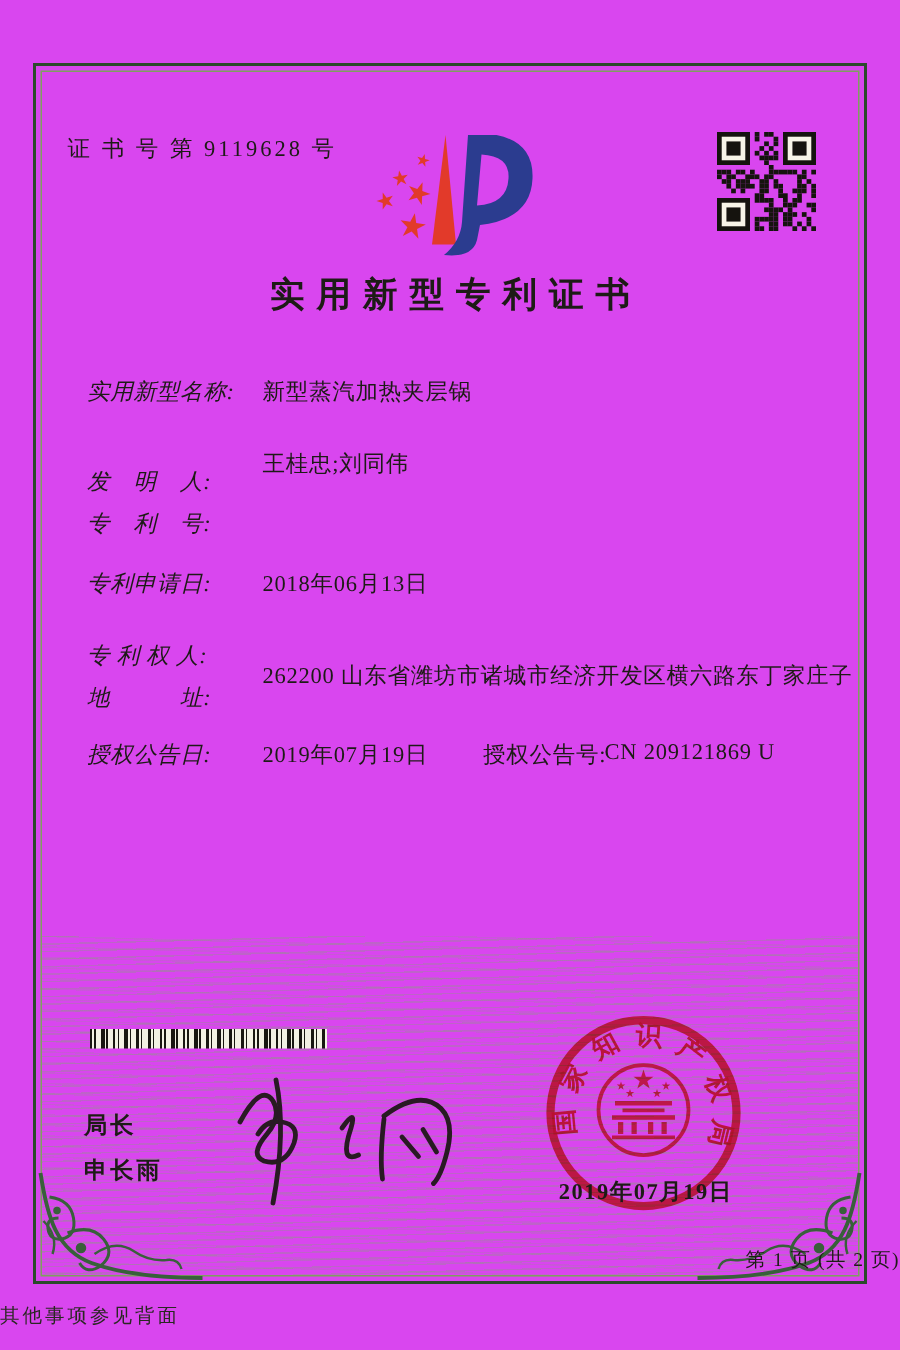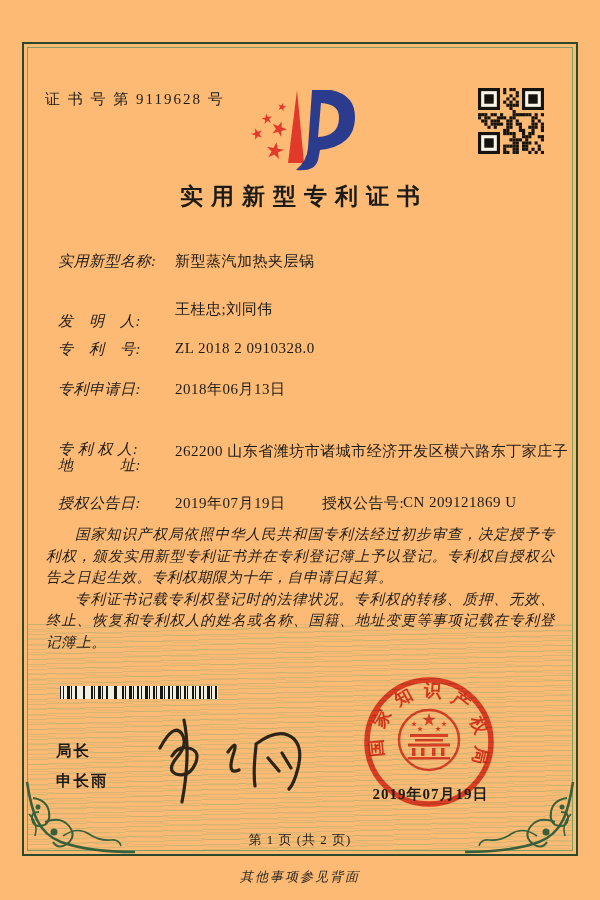--- a/index.html
+++ b/index.html
@@ -1,18 +1,18 @@
 <!DOCTYPE html>
 <html><head>
 <meta charset="utf-8">
 <style>
   html,body{margin:0;padding:0;overflow:hidden;}
   #page{
     position:relative;width:600px;height:900px;
-    background:#fdba74;
+    background:#d946ef;
     font-family:"Liberation Serif","DejaVu Serif",serif;
     color:#1d1b16;
   }
   
   .frame{
     position:absolute;left:22px;top:42px;right:22px;bottom:44px;
     border:2.5px solid #2c4a2b;
   }
   .frame-inner{
     position:absolute;left:3px;top:3px;right:3px;bottom:3px;
@@ -51,22 +51,22 @@
       #181610 7.5px 10px,#f2f0e2 10px 11px,
       #181610 11px 12px,#f2f0e2 12px 15.5px);
   }
   .director{position:absolute;left:56px;top:736px;font-size:15.5px;font-weight:bold;line-height:30px;letter-spacing:2px;}
   .signature{position:absolute;left:135px;top:706px;}
   .seal{position:absolute;left:357px;top:668px;mix-blend-mode:multiply;opacity:.92;}
   .seal-date{
     position:absolute;left:358px;top:785px;width:145px;text-align:center;
     font-size:15px;font-weight:bold;letter-spacing:1px;
   }
-  .page-num{position:absolute;left:0;top:831px;width:100%;text-align:center;font-size:13px;letter-spacing:1px;}
-  .back-note{position:absolute;left:0;top:868px;width:100%;text-align:center;font-size:13px;font-style:italic;letter-spacing:2px;color:#2a2822;}
+  .page-num{position:absolute;left:0;top:831px;width:100%;text-align:right;font-size:13px;letter-spacing:1px;}
+  .back-note{position:absolute;left:0;top:868px;width:100%;font-size:13px;letter-spacing:2px;color:#2a2822;}
   .corner{position:absolute;bottom:45px;}
   .corner.left{left:23px;}
   .corner.right{right:23px;transform:scaleX(-1);}
 </style>
 </head>
 <body>
 
 <div id="page">
 
   <div class="wave-band"></div>
@@ -264,39 +264,34 @@
 
   <div class="title">实用新型专利证书</div>
 
   <div class="field-label" style="top:252px">实用新型名称:</div>
   <div class="field-value" style="top:252px">新型蒸汽加热夹层锅</div>
 
   <div class="field-label" style="top:312px">发　明　人:</div>
   <div class="field-value" style="top:300px">王桂忠;刘同伟</div>
 
   <div class="field-label" style="top:340px">专　利　号:</div>
-  <div class="field-value" style="top:340px">ZL 2018 2 0910328.0</div>
 
   <div class="field-label" style="top:380px">专利申请日:</div>
   <div class="field-value" style="top:380px">2018年06月13日</div>
 
-  <div class="field-label" style="top:440px">专 利 权 人:</div>
+  <div class="field-label" style="top:428px">专 利 权 人:</div>
 
   <div class="field-label" style="top:456px">地　　　址:</div>
   <div class="field-value addr" style="top:440px">262200 山东省潍坊市诸城市经济开发区横六路东丁家庄子</div>
 
   <div class="field-label" style="top:494px">授权公告日:</div>
   <div class="field-value" style="top:494px">2019年07月19日</div>
   <div class="field-label2" style="top:494px">授权公告号:</div>
   <div class="field-value2" style="top:494px">CN 209121869 U</div>
 
-  <div class="paras">
-    <p>国家知识产权局依照中华人民共和国专利法经过初步审查，决定授予专利权，颁发实用新型专利证书并在专利登记簿上予以登记。专利权自授权公告之日起生效。专利权期限为十年，自申请日起算。</p>
-    <p>专利证书记载专利权登记时的法律状况。专利权的转移、质押、无效、终止、恢复和专利权人的姓名或名称、国籍、地址变更等事项记载在专利登记簿上。</p>
-  </div>
 
   <div class="barcode"></div>
 
   <div class="director">
     <div>局长</div>
     <div>申长雨</div>
   </div>
 
   <svg class="signature" width="190" height="100" viewBox="135 706 190 100">
     <g fill="none" stroke="#17150f" stroke-width="3.2" stroke-linecap="round" stroke-linejoin="round" opacity=".9">

